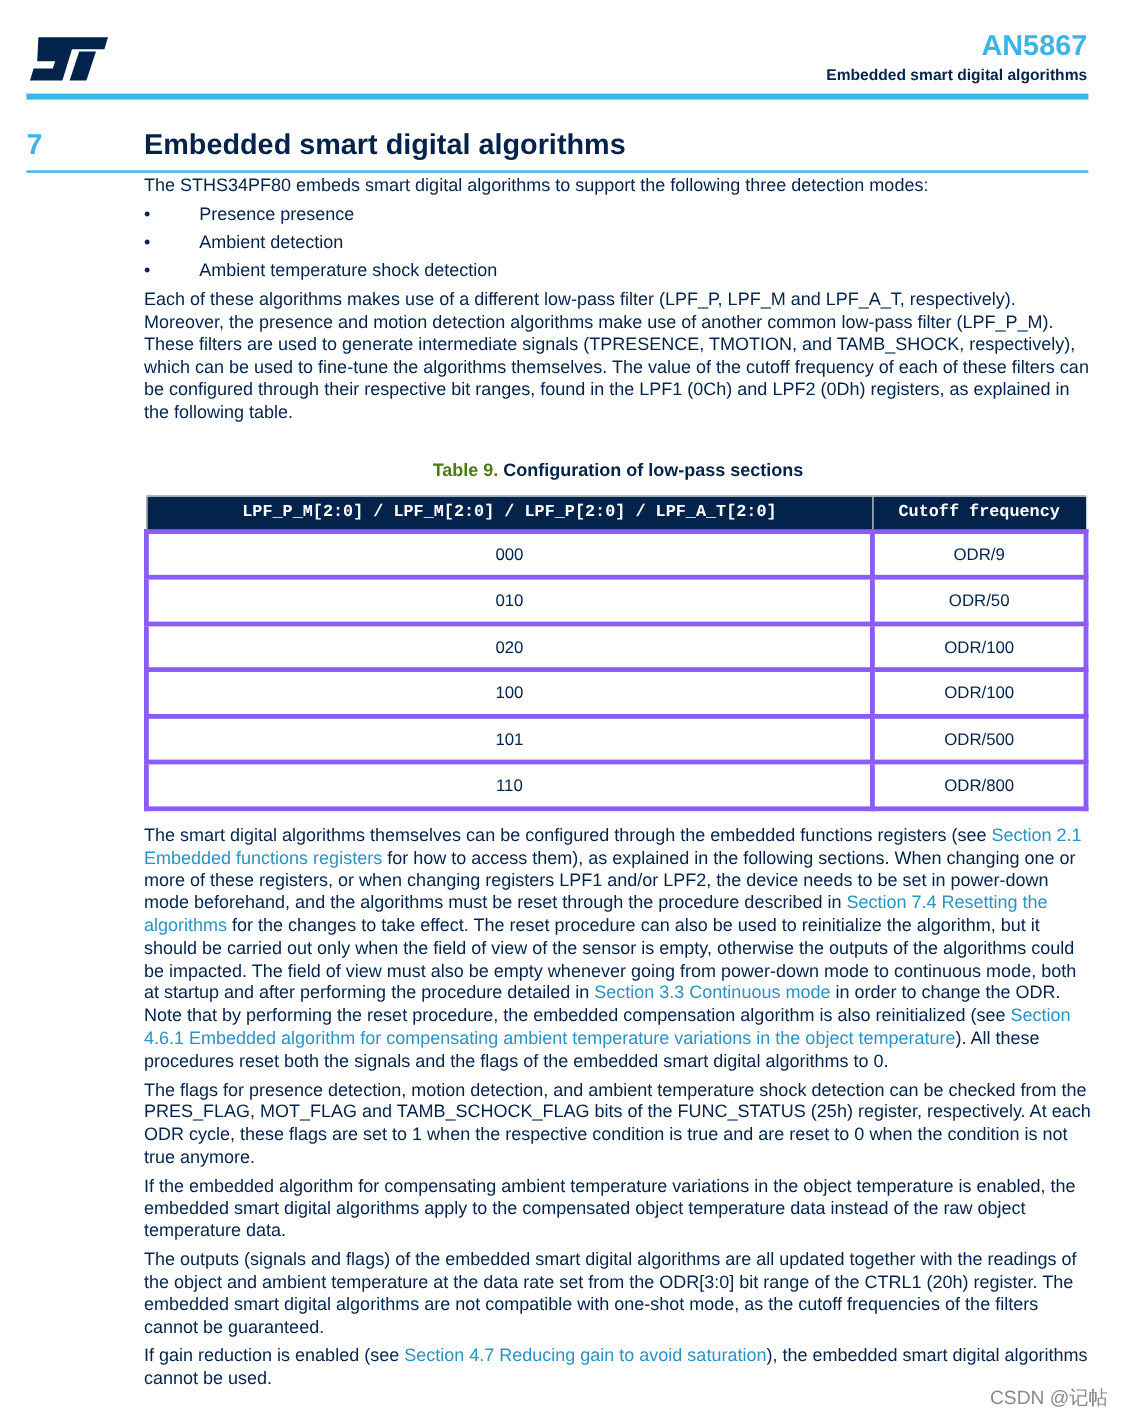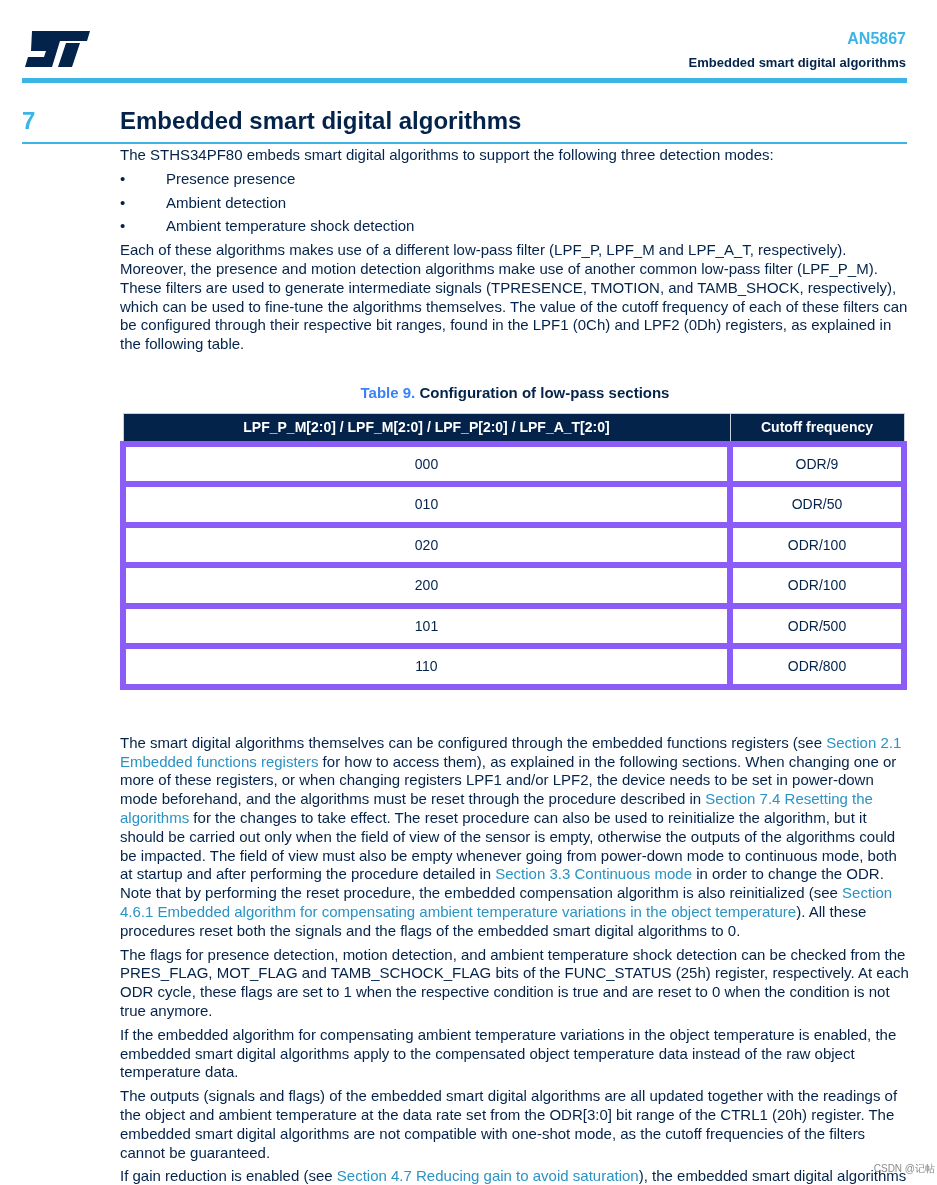--- a/index.html
+++ b/index.html
@@ -1,39 +1,39 @@
 <!DOCTYPE html>
 <html><head>
 <meta charset="utf-8">
 <style>
   html, body { margin: 0; padding: 0; background: #ffffff; }
   body { width: 937px; height: 1185px; position: relative; overflow: hidden;
          font-family: "Liberation Sans", sans-serif; color: #03234b; }
   .logo { position: absolute; left: 22px; top: 29px; width: 70px; height: 40px; }
   .hdr-right { position: absolute; right: 31px; top: 28px; text-align: right; }
-  .doc-id { font-size: 16px; font-weight: bold; color: #3cb4e6; line-height: 22px; }
+  .doc-id { font-size: 24px; font-weight: bold; color: #3cb4e6; line-height: 22px; }
   .doc-sub { font-size: 13px; font-weight: bold; color: #03234b; margin-top: 5px; }
   .hdr-bar { position: absolute; left: 22px; top: 78px; width: 885px; height: 5px; background: #3cb4e6; }
   .sec-num { position: absolute; left: 22px; top: 107px; font-size: 24px; font-weight: bold; color: #3cb4e6; }
   .sec-title { position: absolute; left: 120px; top: 107px; font-size: 24px; font-weight: bold; color: #03234b; }
   .sec-rule { position: absolute; left: 22px; top: 142px; width: 885px; height: 2px; background: #3cb4e6; }
   .content { position: absolute; left: 120px; top: 146px; width: 790px; font-size: 15px; line-height: 18.8px; color: #03234b; }
   p { margin: 0 0 5px 0; }
   ul { list-style: none; margin: 0 0 5px 0; padding: 0; }
   li { position: relative; padding-left: 46px; margin-bottom: 5px; }
   li .bullet { position: absolute; left: 0; top: 0; }
   .link { color: #2a93c4; }
   .caption { text-align: center; font-size: 15px; font-weight: bold; margin-top: 30px; margin-bottom: 10px; }
-  .caption .cap-num { color: #3b82f6; }
+  .caption .cap-num { color: #4d7c0f; }
   table { border-collapse: collapse; width: 787px; font-size: 14px; }
-  th { background: #03234b; color: #ffffff; font-weight: bold; height: 27px; padding: 0; border: 1px solid #c8d1db; }
-  td { height: 26.5px; text-align: center; border: 6px solid #8b5cf6; padding: 4px; color: #03234b; }
+  th { background: #03234b; color: #ffffff; font-weight: bold; height: 27px; padding: 0; border: 1px solid #c8d1db; font-family: Liberation Mono, monospace; }
+  td { height: 26.5px; text-align: center; border: 4px solid #8b5cf6; padding: 4px; color: #03234b; }
   th.c1, td.c1 { width: 593px; }
-  .after-table { margin-top: 44px; }
-  .watermark { position: absolute; right: 2px; bottom: 9px; font-size: 10px; color: #8a8a8a; }
+  .after-table { margin-top: 12px; }
+  .watermark { position: absolute; right: 14px; bottom: 9px; font-size: 16px; color: #8a8a8a; }
 </style>
 </head>
 <body>
 
 <svg class="logo" viewBox="0 0 70 40">
   <path d="M10 2 L68 2 L65 12 L38 12 L30 38 L3 38 L6 28 L22 28 L24 22 L9 22 Z" fill="#03234b"></path>
   <path d="M44 14 L58 14 L50 38 L36 38 Z" fill="#03234b"></path>
 </svg>
 
 <div class="hdr-right">
@@ -73,21 +73,21 @@
         </tr>
       <tr>
           <td class="c1">010</td>
           <td>ODR/50</td>
         </tr>
       <tr>
           <td class="c1">020</td>
           <td>ODR/100</td>
         </tr>
       <tr>
-          <td class="c1">200</td>
+          <td class="c1">100</td>
           <td>ODR/100</td>
         </tr>
       <tr>
           <td class="c1">101</td>
           <td>ODR/500</td>
         </tr>
       <tr>
           <td class="c1">110</td>
           <td>ODR/800</td>
         </tr>

